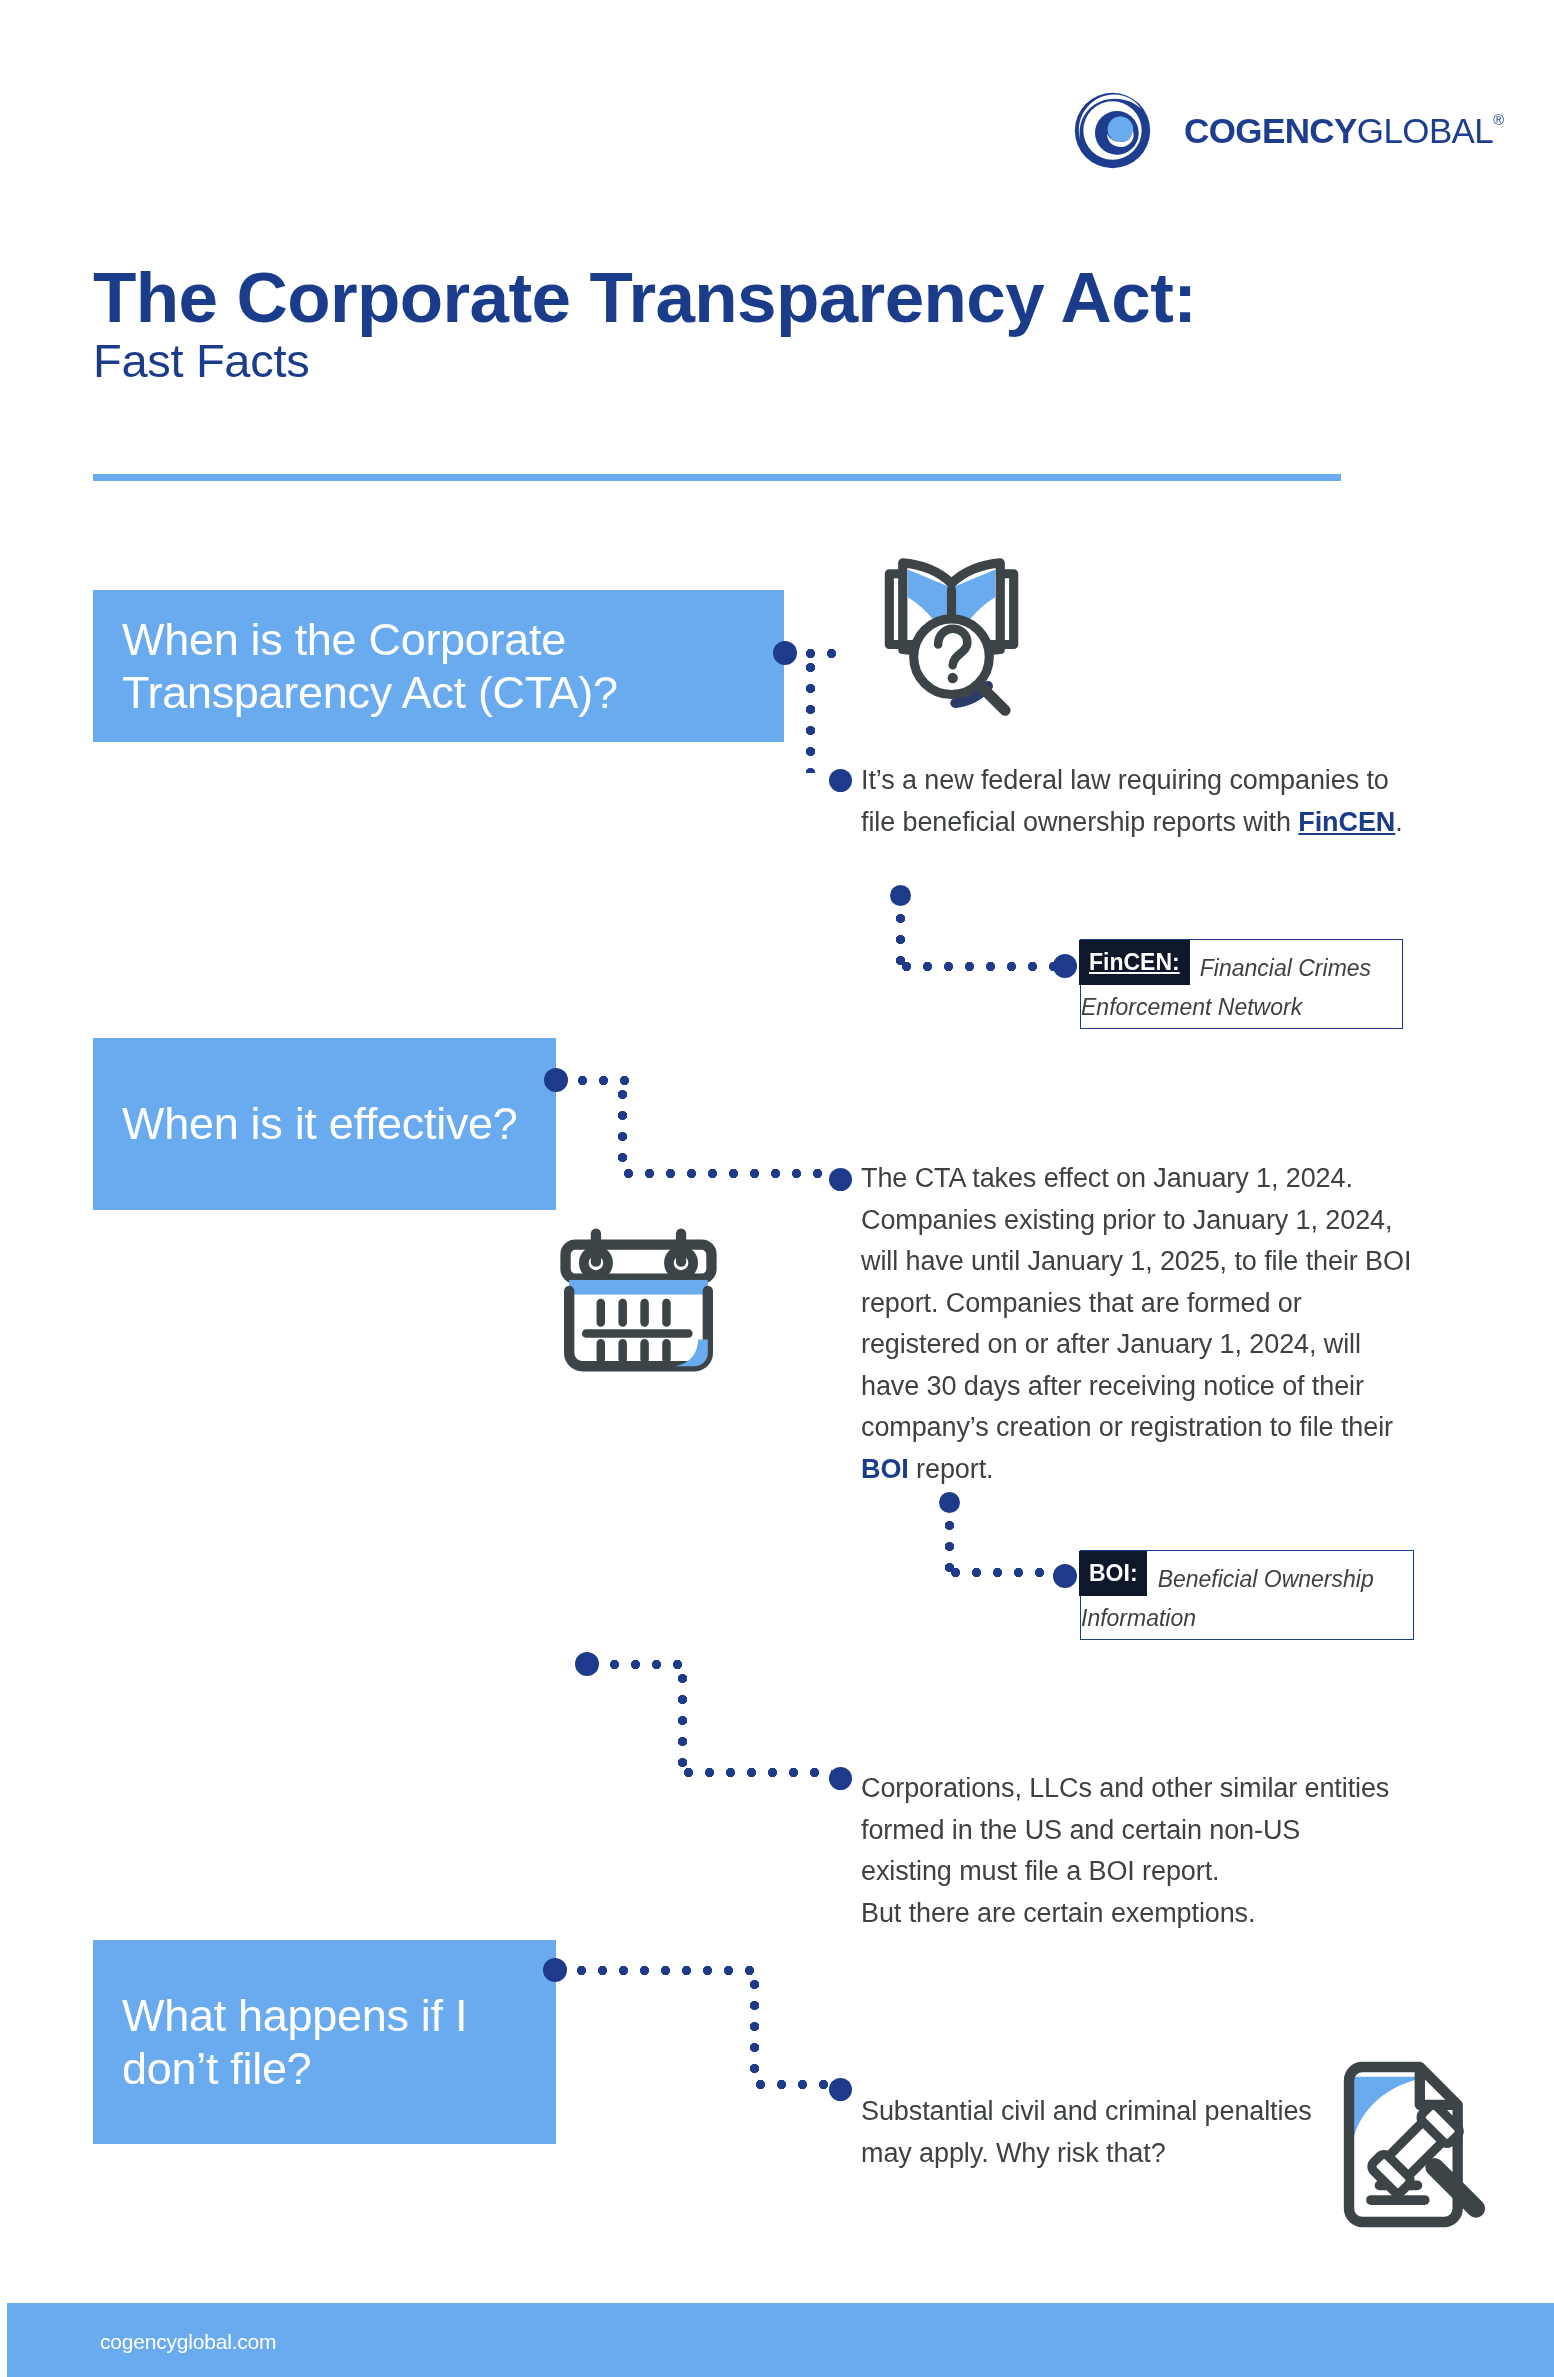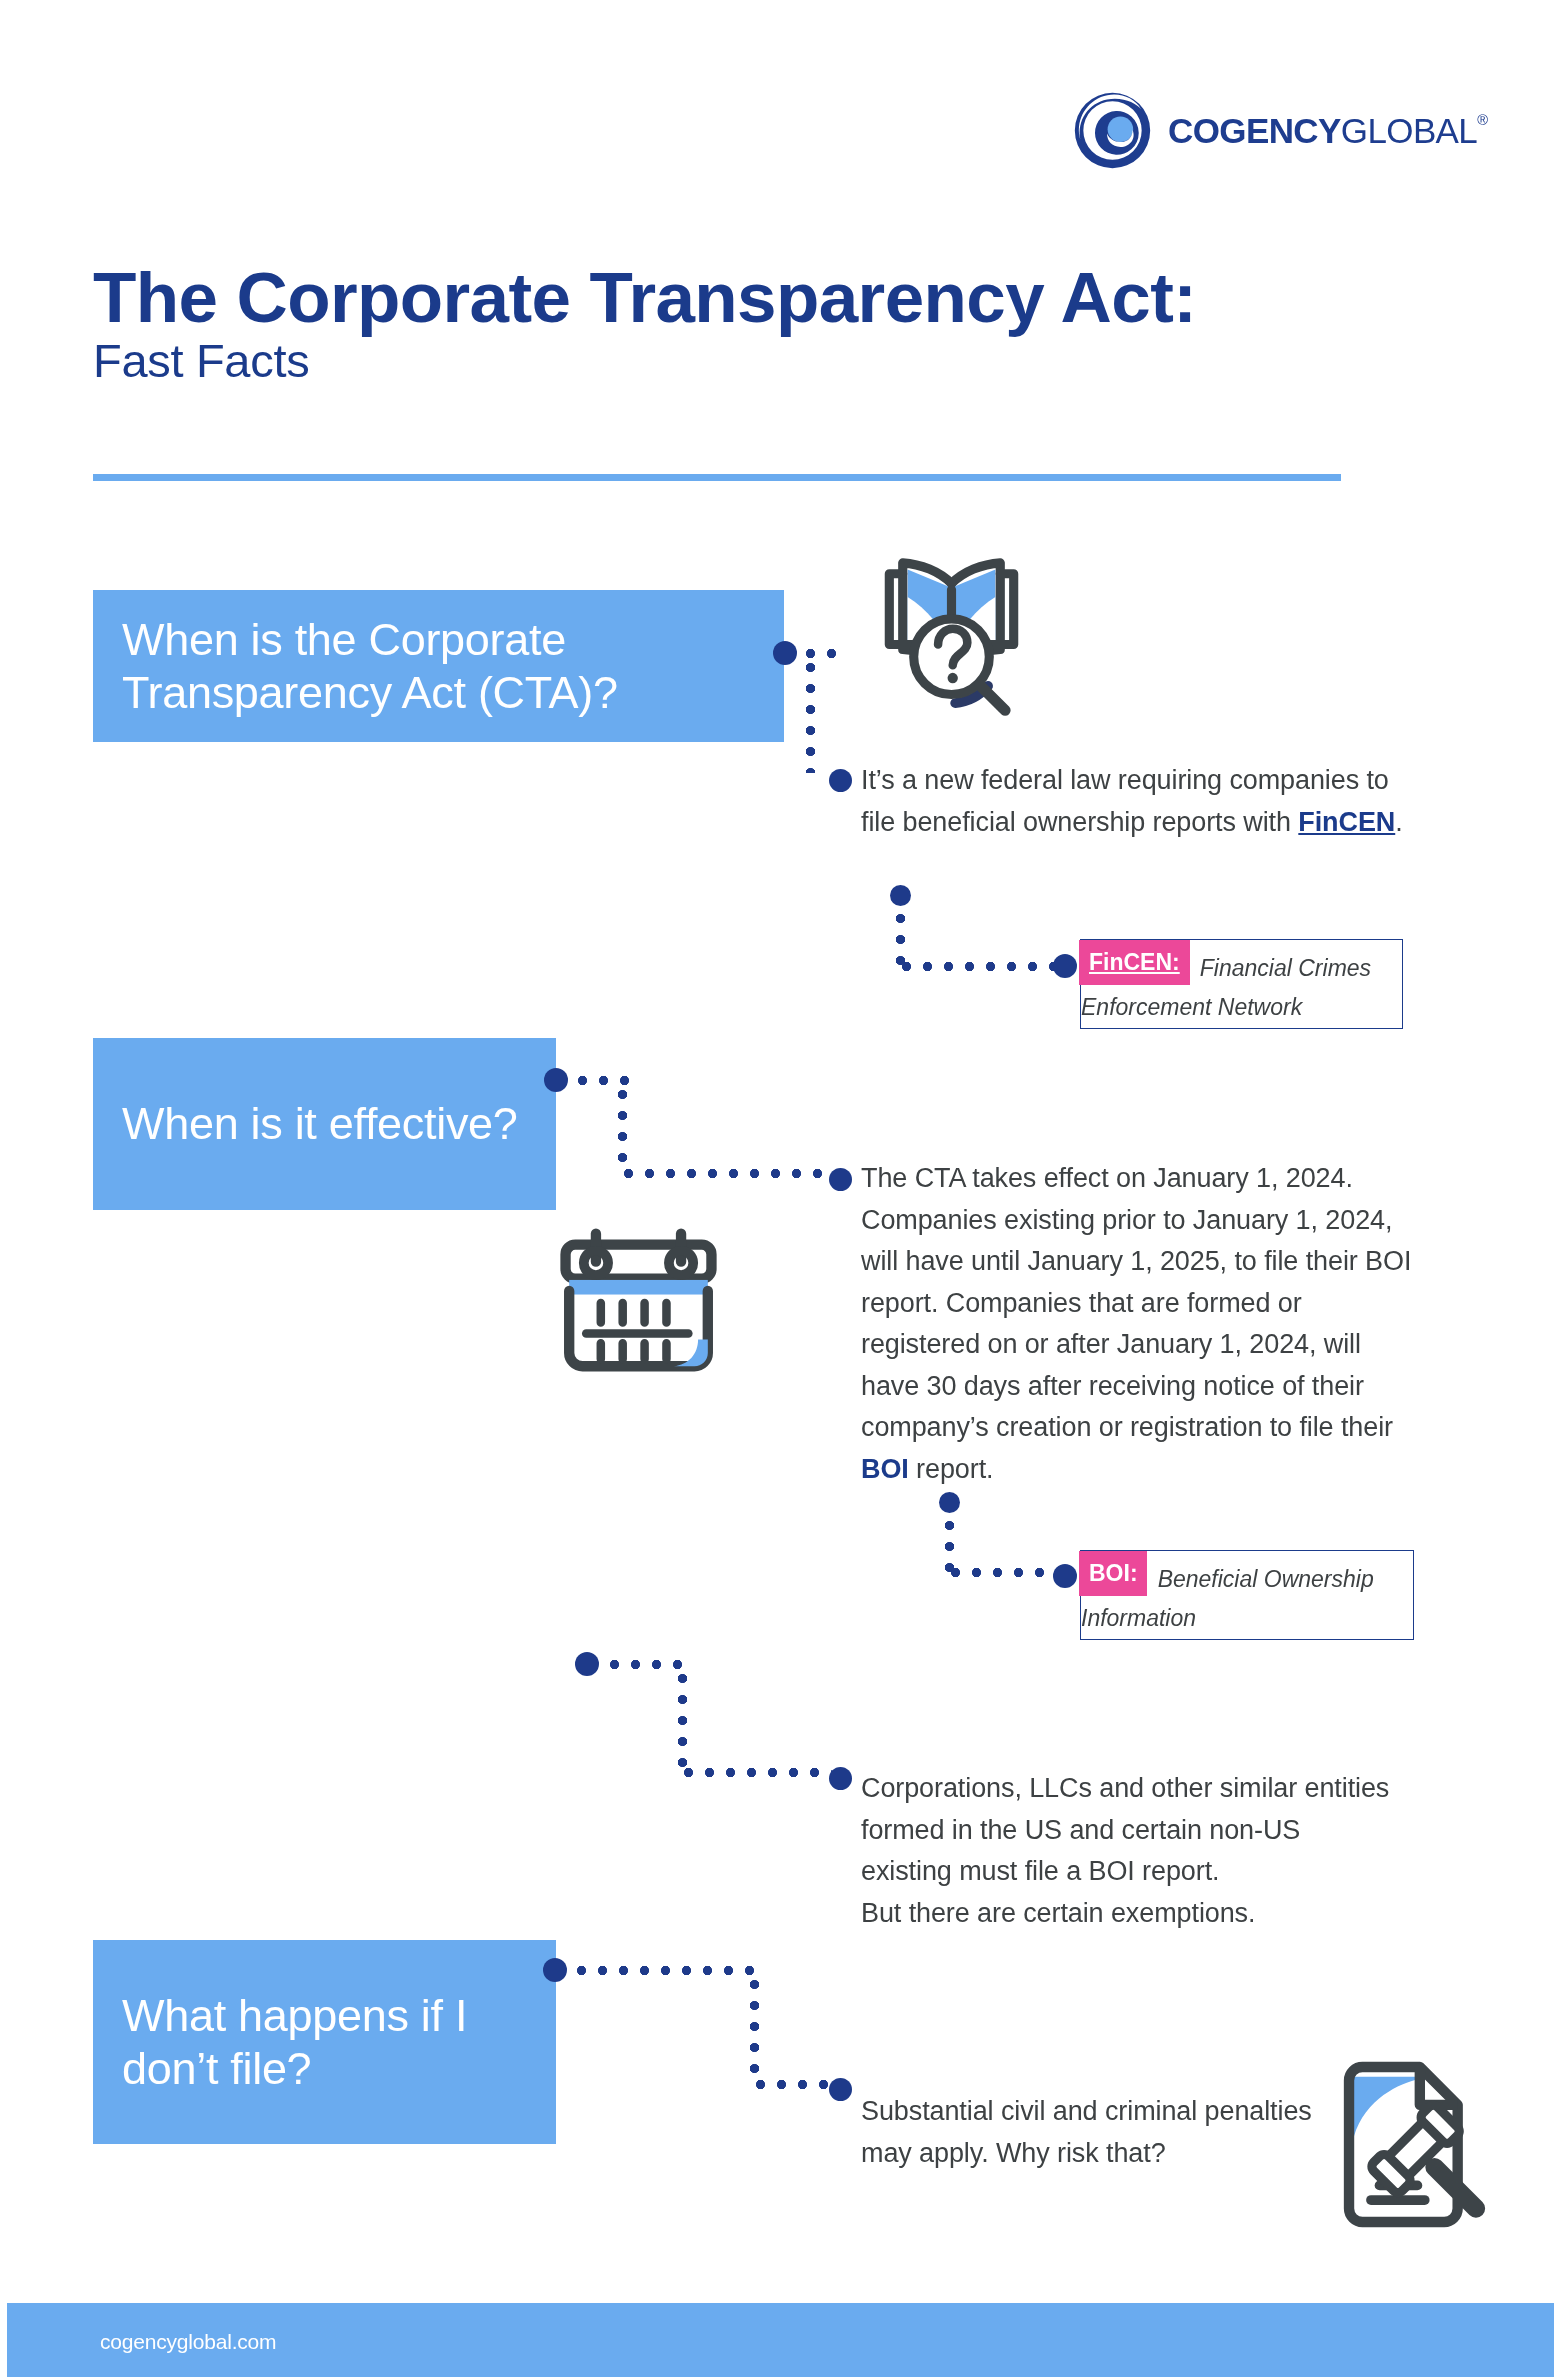--- a/index.html
+++ b/index.html
@@ -9,21 +9,21 @@
     font-family:"Liberation Sans", sans-serif;
     position:relative;
     overflow:hidden;
   }
   .page{position:absolute;inset:0;}
 
   
   .logo-wrap{
     position:absolute;left:1073px;top:85px;
     width:390px;height:91px;
-    display:flex;align-items:center;gap:16px;
+    display:flex;align-items:center;gap:32px;
   }
   .logo-mark{width:79px;height:79px;position:relative;flex:0 0 auto;}
   .logo-text{
     font-size:35px;letter-spacing:-0.6px;white-space:nowrap;
     display:flex;align-items:flex-start;
   }
   .logo-text .b1{font-weight:bold;color:#1e3d8f;}
   .logo-text .b2{font-weight:normal;color:#1e3d8f;}
   .logo-text .reg{font-size:14.6px;line-height:1;margin-top:2.4px;color:#1e3d8f;}
 
@@ -80,21 +80,21 @@
   
   .tipbox{
     position:absolute;border:1.8px solid #1b3b8b;background:#ffffff;
     box-sizing:border-box;
   }
   .tipbox .tipinner{
     font-size:23px;line-height:1.42;color:#3d4143;font-style:italic;
     padding:6.1px 8.5px 9.8px 0;
   }
   .tiptag{
-    display:inline-block;background:#ec4899;color:#ffffff;
+    display:inline-block;background:#0f172a;color:#ffffff;
     font-weight:bold;font-style:normal;
     padding:6.1px 9.8px 6.1px 9.8px;margin-right:8.5px;
     position:relative;top:-6.1px;left:-1.8px;
   }
   .tiptag.u{text-decoration:underline;}
   .tipbox1{left:1080px;top:939px;width:323px;height:90px;}
   .tipbox2{left:1080px;top:1550px;width:334px;height:90px;}
 
   
   .dots-h{

